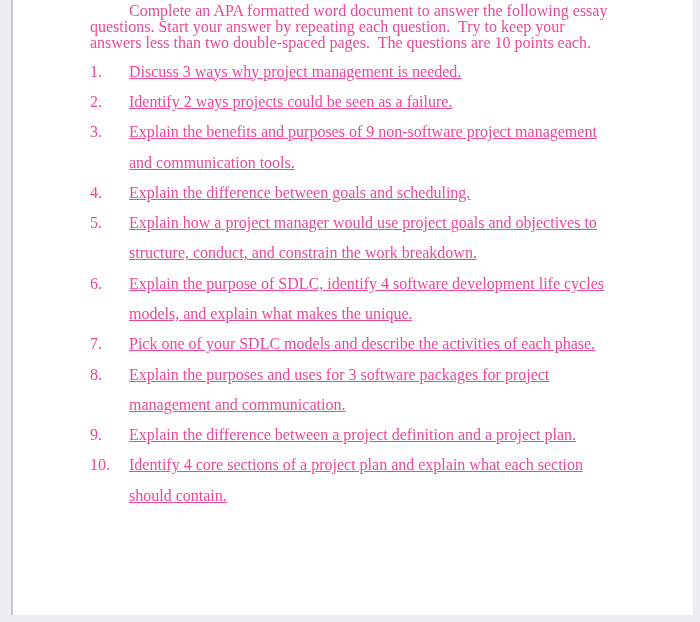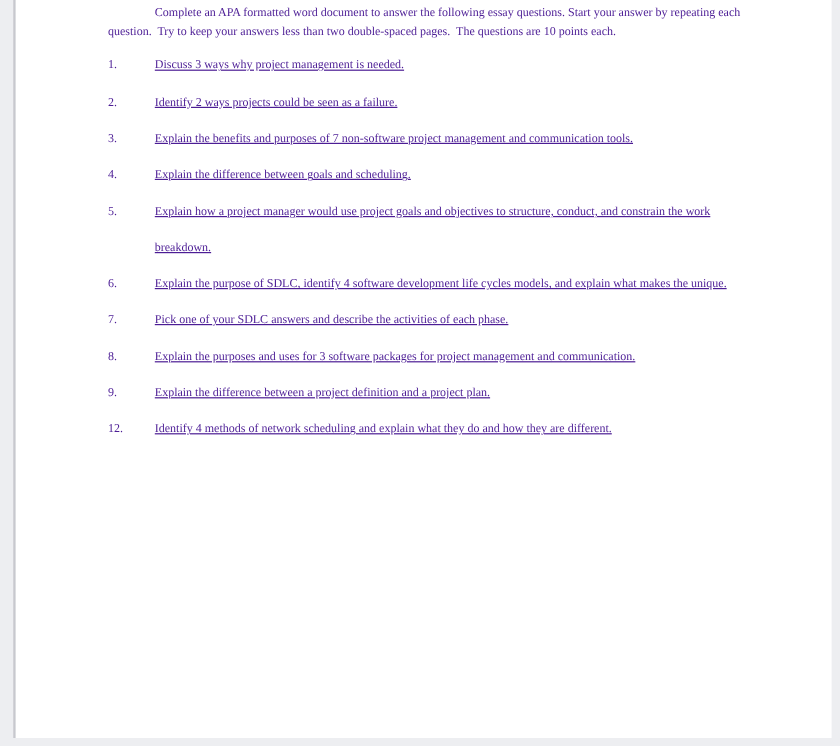--- a/index.html
+++ b/index.html
@@ -25,22 +25,22 @@
     top: 0;
     width: 682px;
     height: 615px;
     background: #ffffff;
     border-left: 2px solid #c7c8ce;
     box-sizing: border-box;
   }
   .content {
     padding: 3px 0 0 77px;
     width: 528px;
-    color: #4c1d95;
-    font-size: 10px;
+    color: #ec4899;
+    font-size: 16px;
   }
   .intro {
     margin: 0;
     text-indent: 39px;
     line-height: 16.2px;
     white-space: pre-wrap;
   }
   .question-list {
     margin-top: 5px;
   }
@@ -69,46 +69,46 @@
       <div class="question-item">
           <span class="question-number">1.</span>
           <span class="question-text">Discuss 3 ways why project management is needed.</span>
         </div>
           <div class="question-item">
           <span class="question-number">2.</span>
           <span class="question-text">Identify 2 ways projects could be seen as a failure.</span>
         </div>
           <div class="question-item">
           <span class="question-number">3.</span>
-          <span class="question-text">Explain the benefits and purposes of 7 non-software project management and communication tools.</span>
+          <span class="question-text">Explain the benefits and purposes of 9 non-software project management and communication tools.</span>
         </div>
           <div class="question-item">
           <span class="question-number">4.</span>
           <span class="question-text">Explain the difference between goals and scheduling.</span>
         </div>
           <div class="question-item">
           <span class="question-number">5.</span>
           <span class="question-text">Explain how a project manager would use project goals and objectives to structure, conduct, and constrain the work breakdown.</span>
         </div>
           <div class="question-item">
           <span class="question-number">6.</span>
           <span class="question-text">Explain the purpose of SDLC, identify 4 software development life cycles models, and explain what makes the unique.</span>
         </div>
           <div class="question-item">
           <span class="question-number">7.</span>
-          <span class="question-text">Pick one of your SDLC answers and describe the activities of each phase.</span>
+          <span class="question-text">Pick one of your SDLC models and describe the activities of each phase.</span>
         </div>
           <div class="question-item">
           <span class="question-number">8.</span>
           <span class="question-text">Explain the purposes and uses for 3 software packages for project management and communication.</span>
         </div>
           <div class="question-item">
           <span class="question-number">9.</span>
           <span class="question-text">Explain the difference between a project definition and a project plan.</span>
         </div>
           <div class="question-item">
-          <span class="question-number">12.</span>
-          <span class="question-text">Identify 4 methods of network scheduling and explain what they do and how they are different.</span>
+          <span class="question-number">10.</span>
+          <span class="question-text">Identify 4 core sections of a project plan and explain what each section should contain.</span>
         </div>
         </div>
     </div>
   </div>
 </div>
 
 </body></html>

